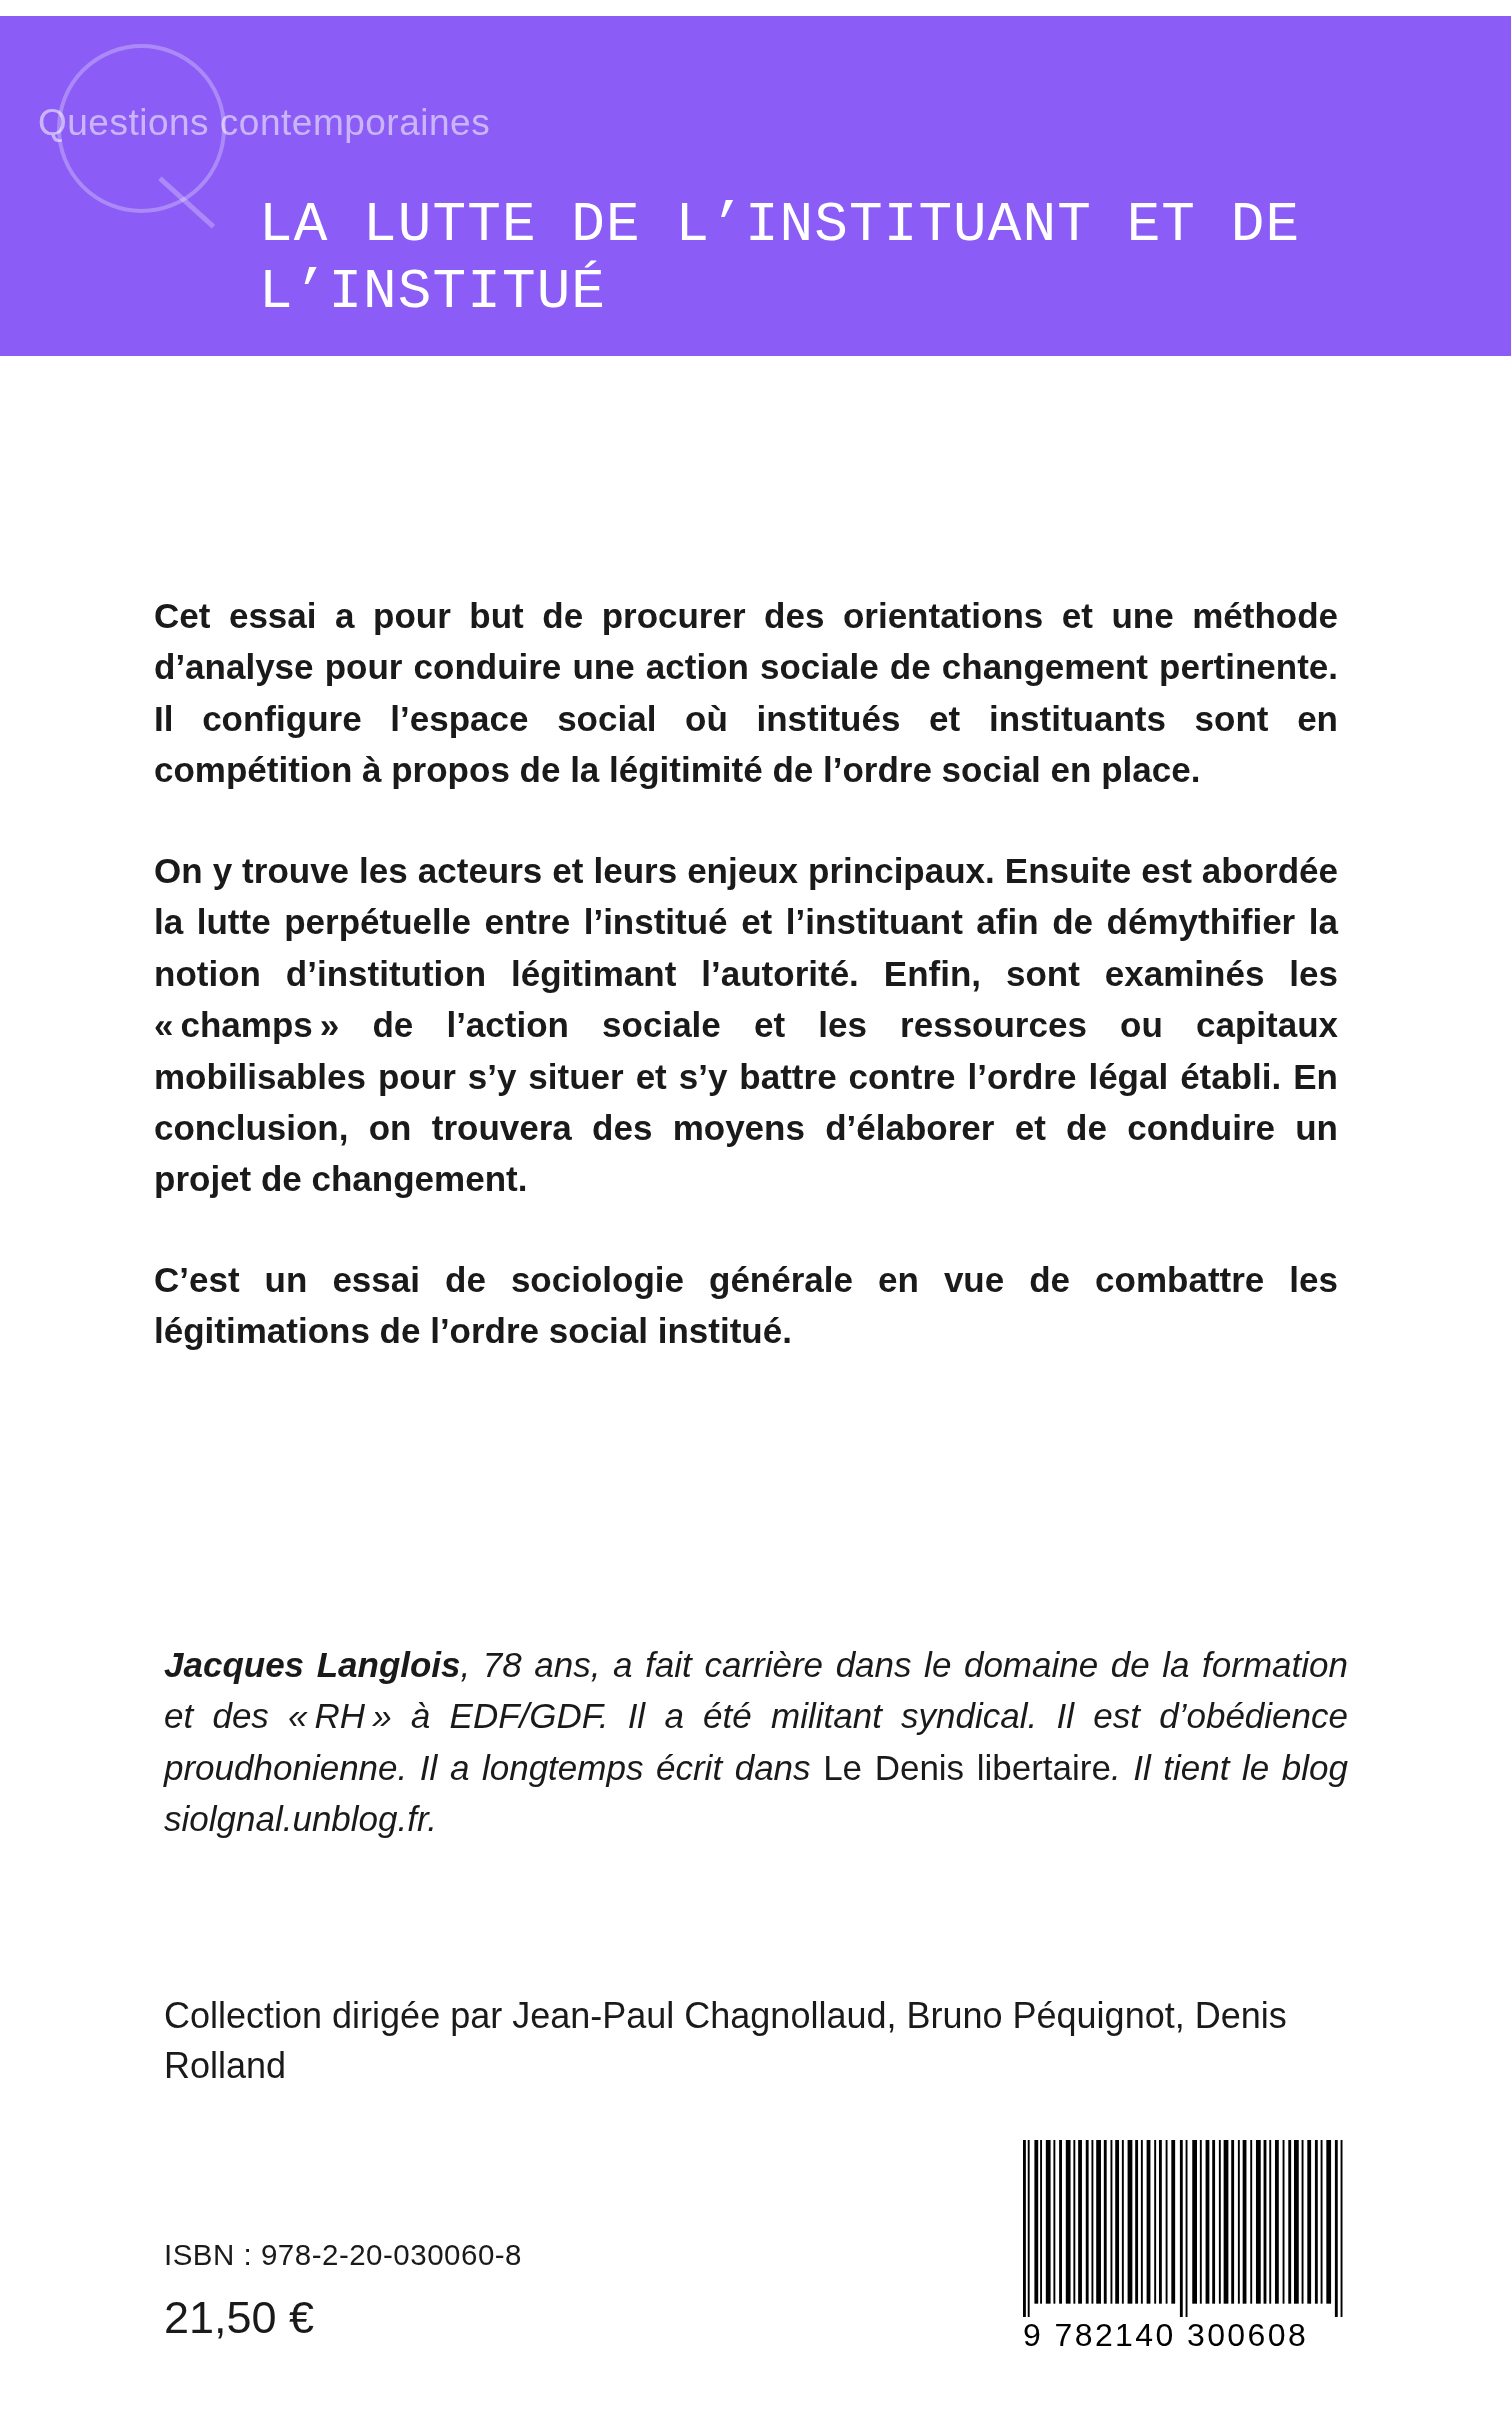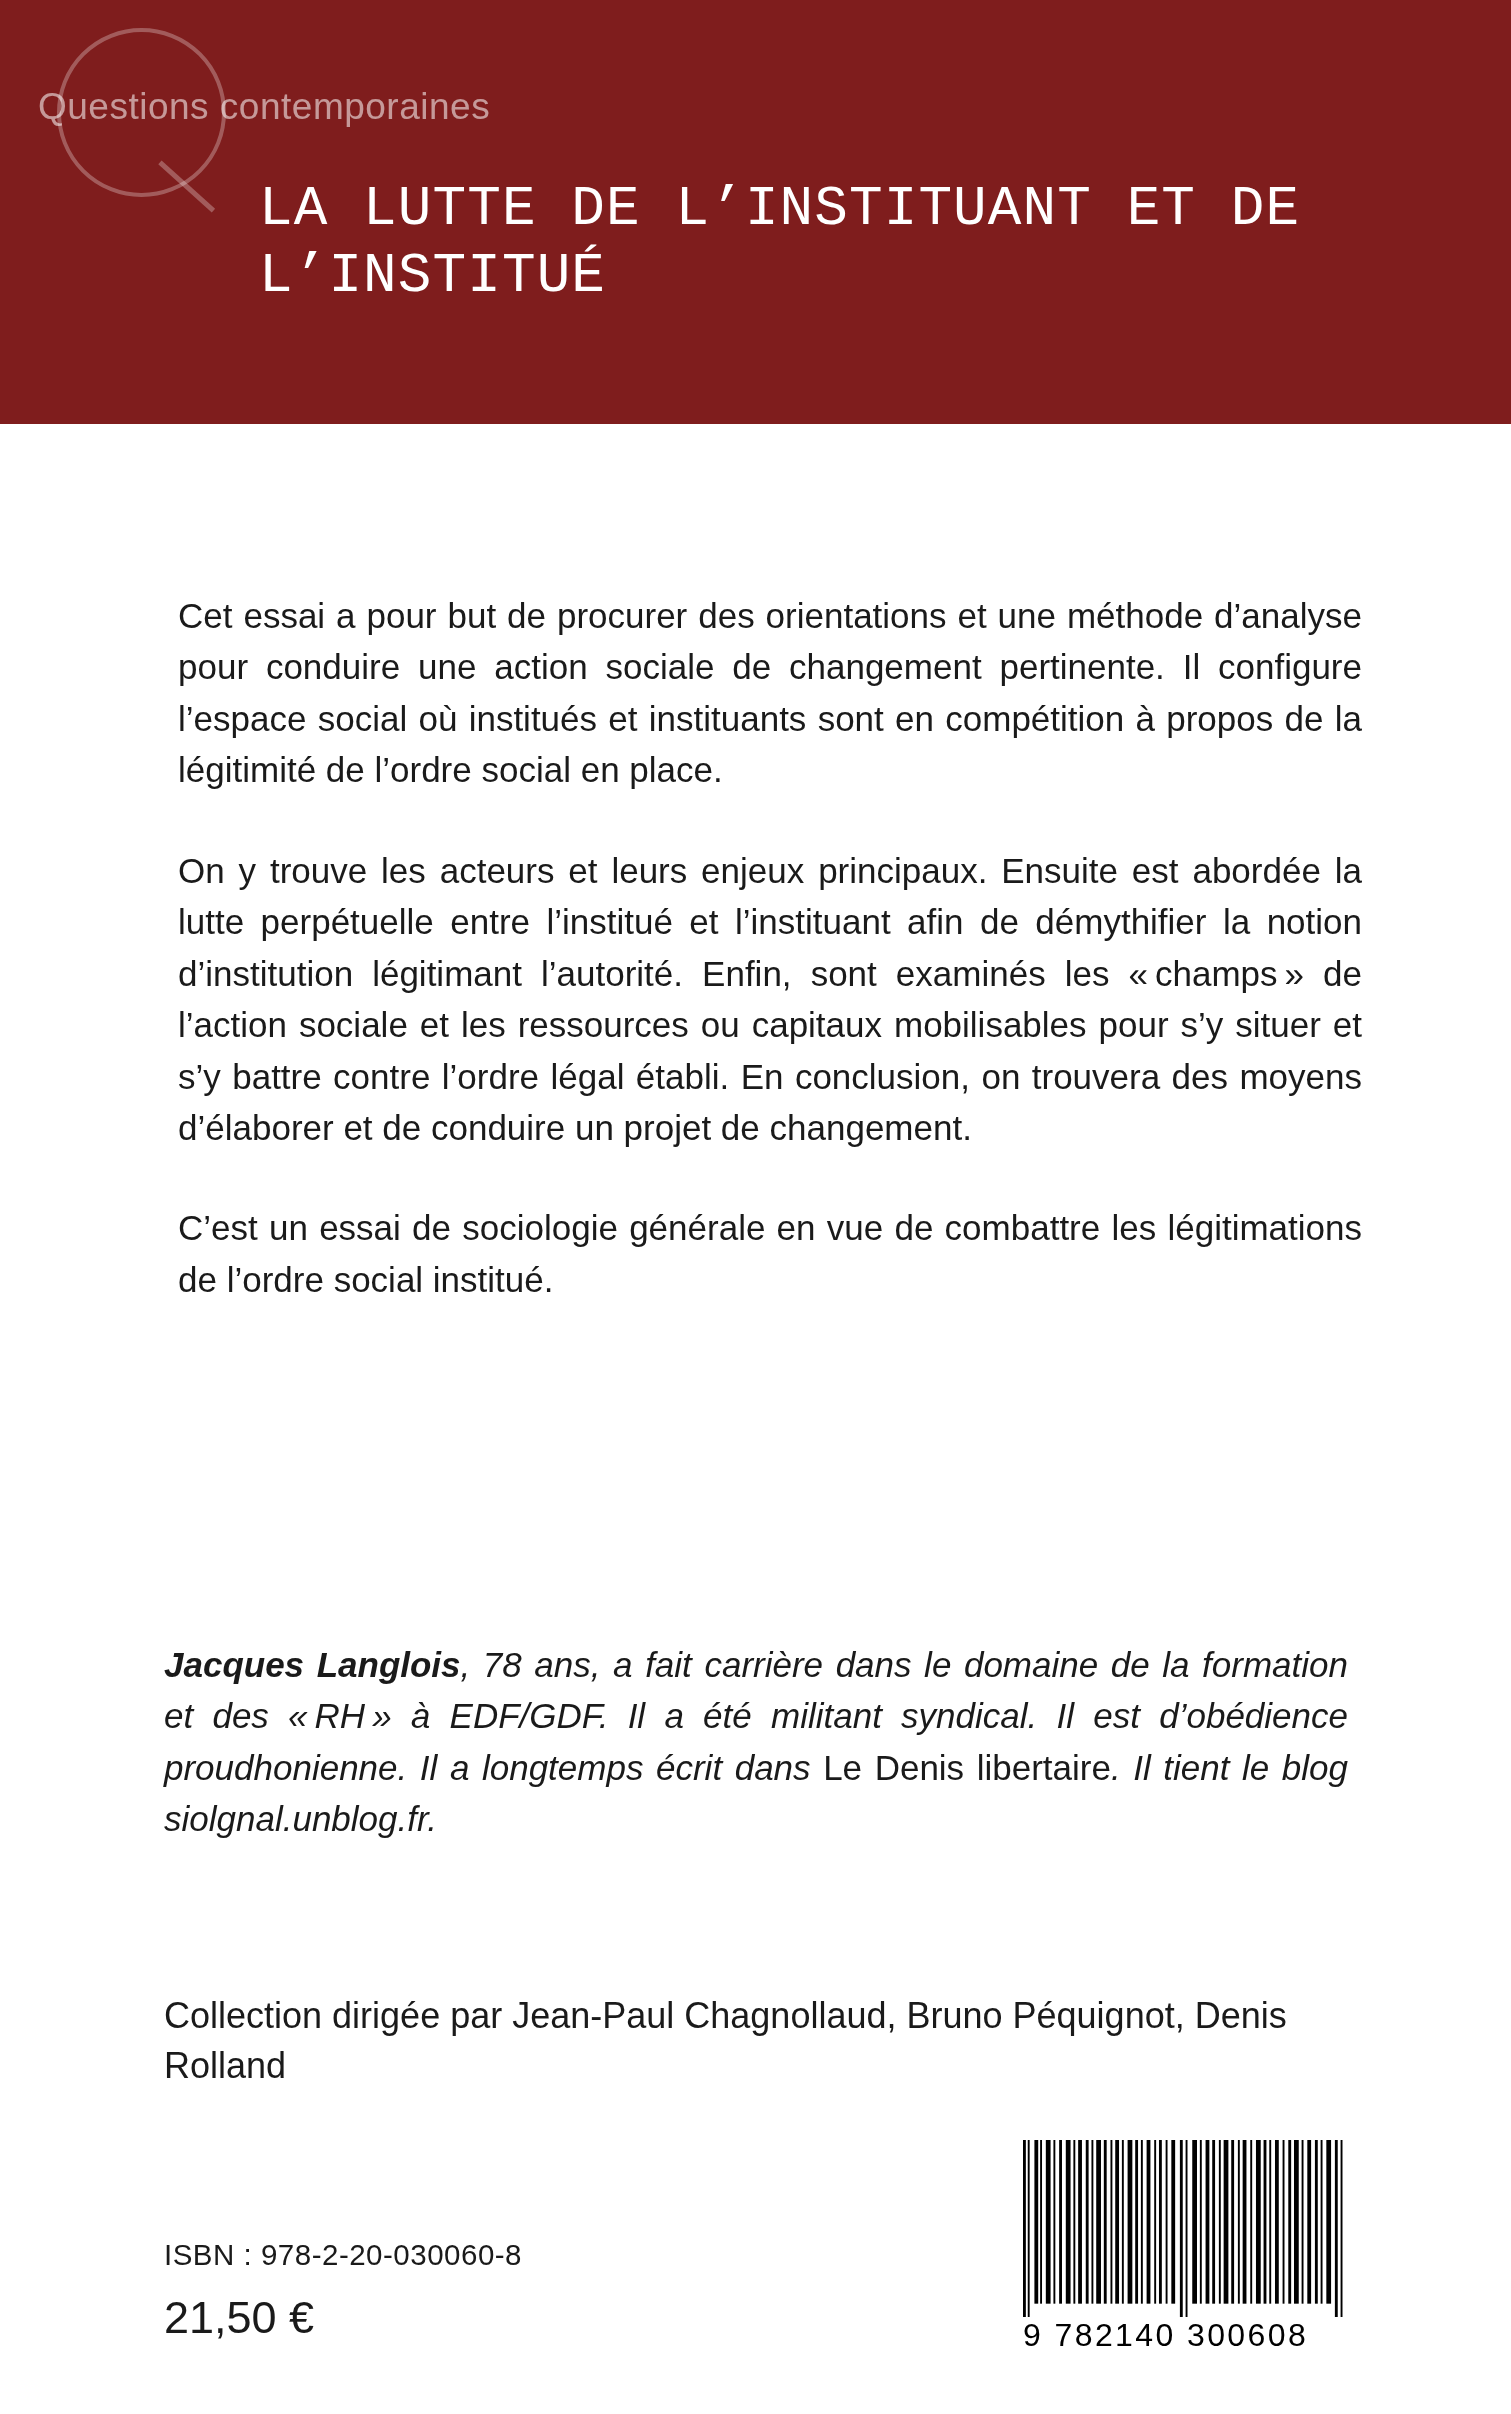--- a/index.html
+++ b/index.html
@@ -12,24 +12,24 @@
     height: 2415px;
     font-family: "Liberation Sans", sans-serif;
     position: relative;
     overflow: hidden;
   }
 
   
   .header-band {
     position: absolute;
     left: 0;
-    top: 0;
+    top: 16px;
     width: 1511px;
-    height: 424px;
-    background: #7f1d1d;
+    height: 340px;
+    background: #8b5cf6;
     overflow: hidden;
   }
   .collection-mark {
     position: absolute;
     left: 28.5px;
     top: 17px;
     width: 238px;
     height: 238px;
     pointer-events: none;
   }
@@ -72,23 +72,24 @@
     letter-spacing: 1.1px;
     color: #ffffff;
     font-family: Liberation Mono, monospace;
     font-weight: 400;
     line-height: 1.2;
   }
 
   
   .content {
     position: absolute;
-    left: 178px;
+    left: 154px;
     top: 590px;
     width: 1184px;
+    font-weight: bold;
   }
   .para {
     font-size: 35px;
     line-height: 1.47;
     color: #1a1a1a;
     text-align: justify;
     margin: 0 0 49px 0;
     font-family: "Liberation Sans", sans-serif;
   }
   .para:last-child { margin-bottom: 0; }

